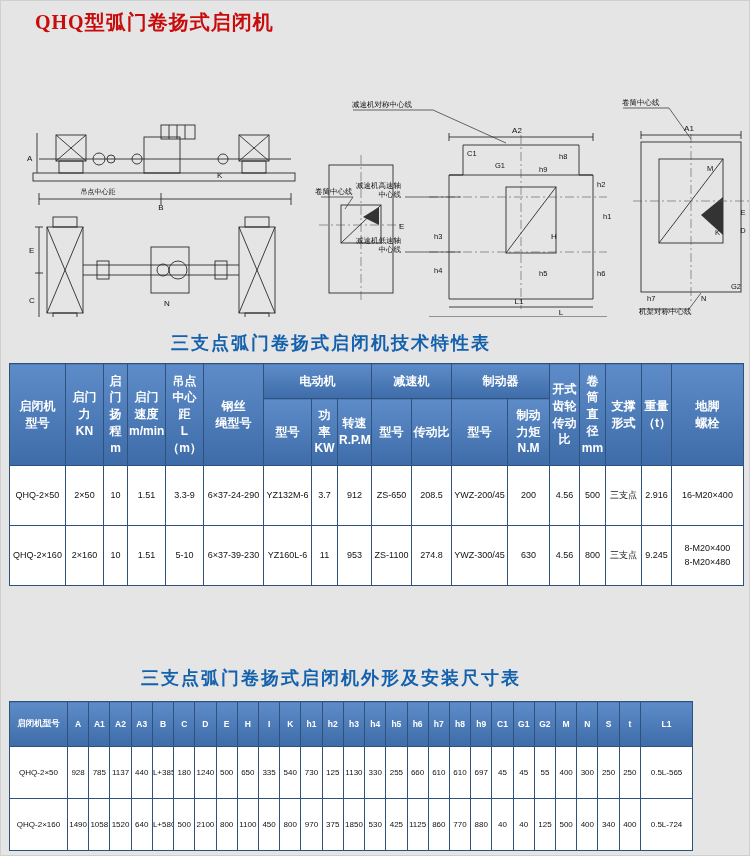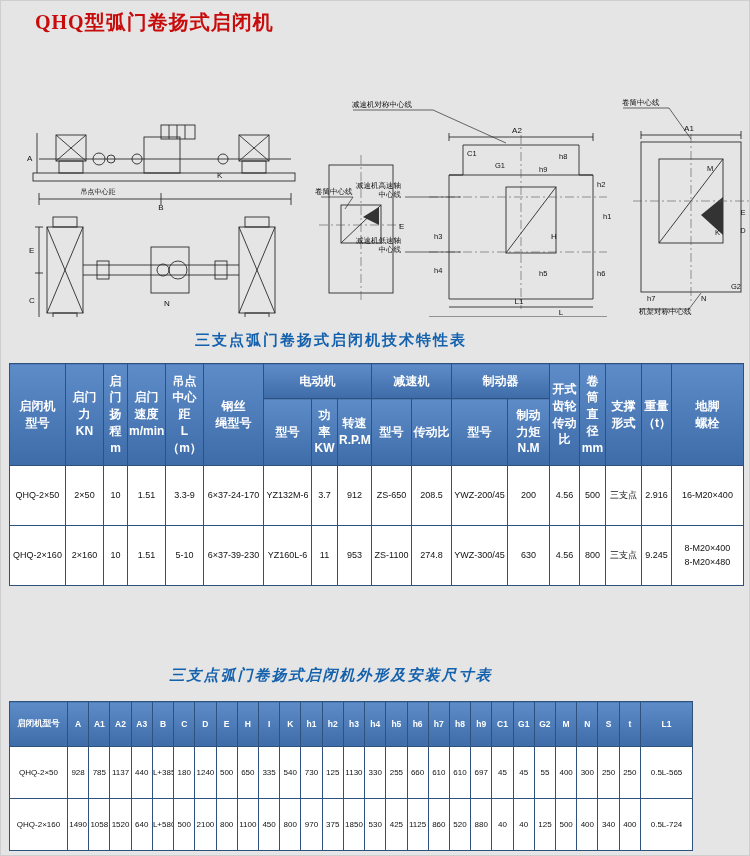--- a/index.html
+++ b/index.html
@@ -9,24 +9,24 @@
     font-family:"Liberation Sans",sans-serif;color:#111;
   }
   .page-title{
     position:absolute;left:34px;top:8px;margin:0;
     font-family:"Liberation Serif",serif;
     font-size:20px;font-weight:bold;color:#c80b0b;letter-spacing:1px;
   }
   .drawings{position:absolute;left:0;top:46px;width:750px;height:276px;}
   .section-title{
     position:absolute;left:0;width:660px;margin:0;text-align:center;
-    font-size:15px;font-weight:bold;color:#1461ad;letter-spacing:2px;
+    font-size:18px;font-weight:bold;color:#1461ad;letter-spacing:2px;
   }
   .sec1{top:330px;}
-  .sec2{top:665px;font-style:italic;}
+  .sec2{top:665px;}
   table{border-collapse:collapse;table-layout:fixed;background:#fff;position:absolute;left:8px;width:684px;}
   .t1{top:362px;}
   .t2{top:700px;}
   th,td{border:1px solid #2f517e;overflow:hidden;}
   thead th{
     background:linear-gradient(180deg,#5d8cc8 0%,#3e6ca9 100%);
     color:#fff;font-weight:bold;text-align:center;vertical-align:middle;padding:2px 1px;
   }
   .t1 thead th{font-size:12px;white-space:pre-line;line-height:1.4;}
   .t1 thead tr:nth-child(1) th{height:30px;}
@@ -259,21 +259,21 @@
 力矩N.M</th>
       </tr>
     </thead>
     <tbody>
         <tr>
           <td>QHQ-2×50</td>
           <td>2×50</td>
           <td>10</td>
           <td>1.51</td>
           <td>3.3-9</td>
-          <td>6×37-24-170</td>
+          <td>6×37-24-290</td>
           <td>YZ132M-6</td>
           <td>3.7</td>
           <td>912</td>
           <td>ZS-650</td>
           <td>208.5</td>
           <td>YWZ-200/45</td>
           <td>200</td>
           <td>4.56</td>
           <td>500</td>
           <td>三支点</td>
@@ -415,21 +415,21 @@
           <td>1100</td>
           <td>450</td>
           <td>800</td>
           <td>970</td>
           <td>375</td>
           <td>1850</td>
           <td>530</td>
           <td>425</td>
           <td>1125</td>
           <td>860</td>
-          <td>520</td>
+          <td>770</td>
           <td>880</td>
           <td>40</td>
           <td>40</td>
           <td>125</td>
           <td>500</td>
           <td>400</td>
           <td>340</td>
           <td>400</td>
           <td>0.5L-724</td>
         </tr>

